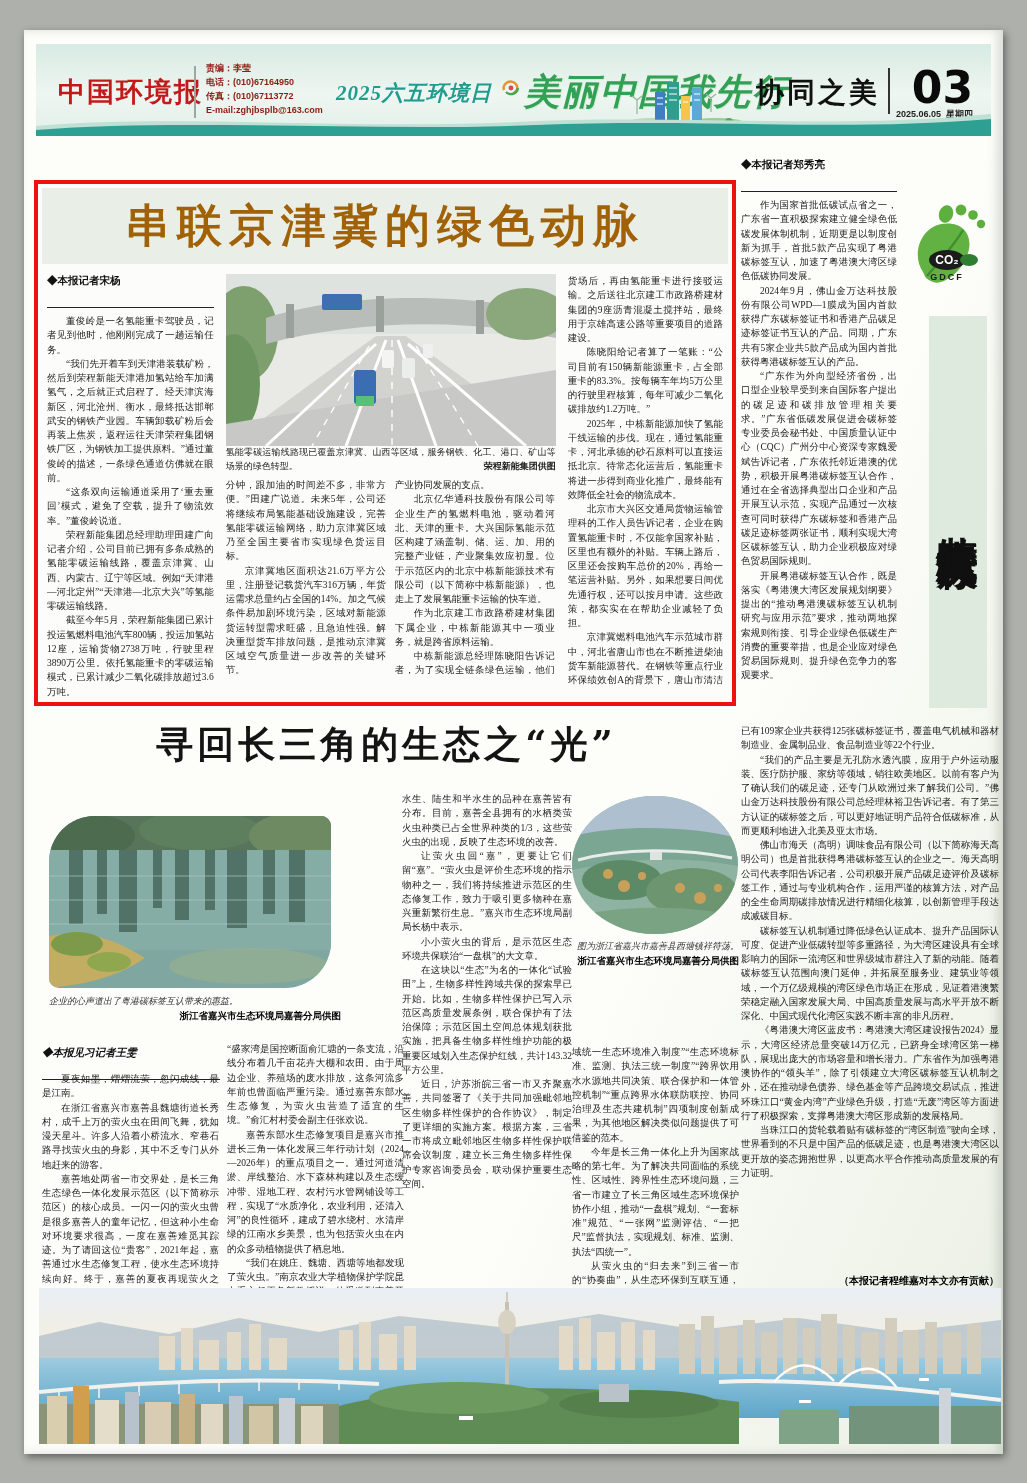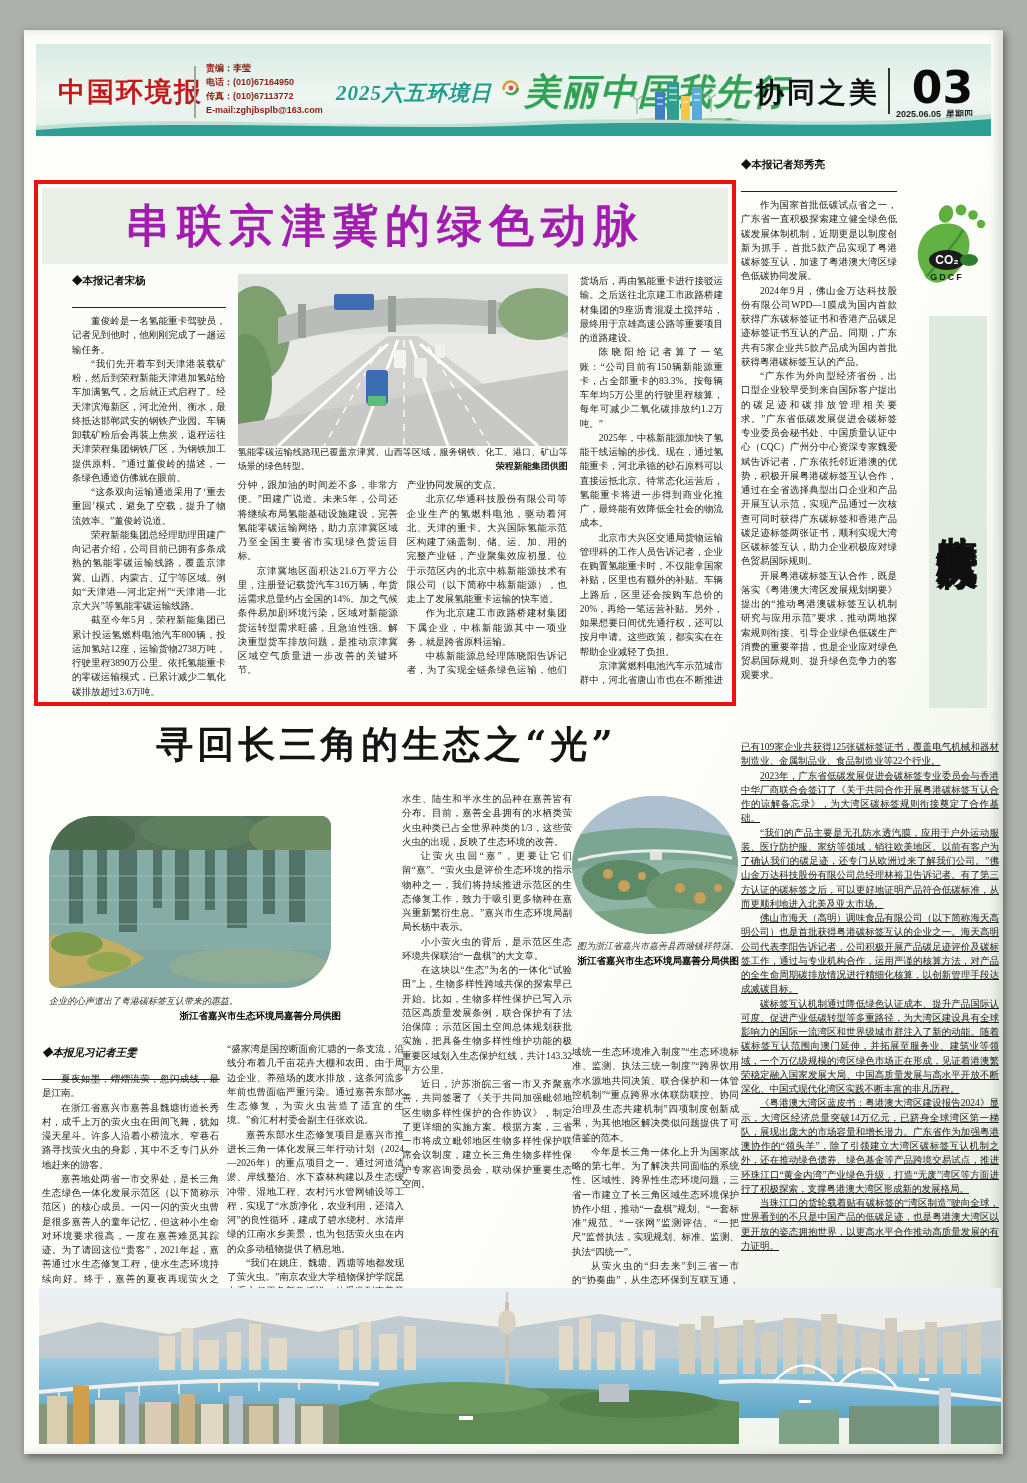--- a/index.html
+++ b/index.html
@@ -67,45 +67,45 @@
   
   .red-box{
     position:absolute;left:10px;top:150px;width:694px;height:518px;
     border:4px solid #ec1210;background:#fcfdfb;
   }
   .h1-strip{
     height:76px;margin:4px 4px 0 4px;background:#e9efe6;
     display:flex;align-items:center;justify-content:center;
   }
   .h1-strip .h1{
-    font-size:45px;font-weight:900;color:#a21caf;letter-spacing:7px;
+    font-size:45px;font-weight:900;color:#a16207;letter-spacing:7px;
     font-family:Liberation Sans, sans-serif;
   }
-  .hy-body{display:flex;gap:12px;padding:10px 9px 0 9px;margin-left:25px;}
+  .hy-body{display:flex;gap:12px;padding:10px 9px 0 9px;}
   .hy-c1{width:176px;height:412px;}
   .hy-mid{width:330px;}
   .hy-photo{width:330px;height:172px;}
   .hy-subcols{display:flex;gap:9px;margin-top:5px;}
   .hy-subcols .col{width:160px;height:196px;}
   .hy-c4{width:164px;height:412px;}
   
   .bay{
     position:absolute;left:717px;top:128px;width:258px;height:1128px;overflow:hidden;
   }
   .bay-row{display:flex;margin-top:2px;}
   .bay-narrow{width:156px;height:520px;}
   .bay-right{width:100px;margin-left:2px;display:flex;flex-direction:column;align-items:flex-end;}
   .bay-logo{width:92px;height:102px;margin-right:2px;}
   .vhead{
     writing-mode:vertical-rl;text-orientation:upright;
     background:#dfeadf;width:58px;height:392px;margin-top:16px;margin-right:12px;
     font-size:41px;font-weight:900;color:#101010;font-family:"DejaVu Serif",serif;
     display:flex;align-items:center;justify-content:center;letter-spacing:2px;
   }
-  .bay-wide{width:258px;height:548px;margin-top:22px;text-decoration:underline;}
+  .bay-wide{width:258px;height:548px;margin-top:6px;}
   .bay-credit{font-size:10px;font-weight:bold;text-align:right;margin-top:2px;font-family:"Liberation Sans",sans-serif;}
   
   .delta{position:absolute;left:10px;top:676px;width:705px;height:596px;}
   .delta-h1{
     text-align:center;font-size:37px;font-weight:900;color:#141414;letter-spacing:4px;
     font-family:"DejaVu Serif",serif;margin-top:14px;
   }
   .d-photo-l{position:absolute;left:15px;top:110px;width:282px;height:172px;border-radius:46px 10px 46px 10px;overflow:hidden;}
   .d-cap-l{position:absolute;left:15px;top:288px;width:292px;font-size:9px;line-height:1.6;}
   .d-cap-l .c1{font-style:italic;color:#333;}
@@ -286,21 +286,20 @@
             <text x="42" y="66" font-size="12" font-weight="bold" fill="#ffffff" text-anchor="middle" font-family="Liberation Sans, sans-serif">CO₂</text>
             <ellipse cx="64" cy="62" rx="9" ry="6" fill="#2f7d2f"></ellipse>
             <text x="42" y="82" font-size="9" font-weight="bold" fill="#1c1c1c" text-anchor="middle" letter-spacing="2" font-family="Liberation Sans, sans-serif">GDCF</text>
           </svg>
         </div>
         <div class="vhead">共铸大湾区低碳标尺</div>
       </div>
     </div>
     <div class="bay-wide col">
         <p class="cont">已有109家企业共获得125张碳标签证书，覆盖电气机械和器材制造业、金属制品业、食品制造业等22个行业。</p>
-        <p>2023年，广东省低碳发展促进会碳标签专业委员会与香港中华厂商联合会签订了《关于共同合作开展粤港碳标签互认合作的谅解备忘录》，为大湾区碳标签规则衔接奠定了合作基础。</p>
         <p>“我们的产品主要是无孔防水透汽膜，应用于户外运动服装、医疗防护服、家纺等领域，销往欧美地区。以前有客户为了确认我们的碳足迹，还专门从欧洲过来了解我们公司。”佛山金万达科技股份有限公司总经理林裕卫告诉记者。有了第三方认证的碳标签之后，可以更好地证明产品符合低碳标准，从而更顺利地进入北美及亚太市场。</p>
         <p>佛山市海天（高明）调味食品有限公司（以下简称海天高明公司）也是首批获得粤港碳标签互认的企业之一。海天高明公司代表李阳告诉记者，公司积极开展产品碳足迹评价及碳标签工作，通过与专业机构合作，运用严谨的核算方法，对产品的全生命周期碳排放情况进行精细化核算，以创新管理手段达成减碳目标。</p>
         <p>碳标签互认机制通过降低绿色认证成本、提升产品国际认可度、促进产业低碳转型等多重路径，为大湾区建设具有全球影响力的国际一流湾区和世界级城市群注入了新的动能。随着碳标签互认范围向澳门延伸，并拓展至服务业、建筑业等领域，一个万亿级规模的湾区绿色市场正在形成，见证着港澳繁荣稳定融入国家发展大局、中国高质量发展与高水平开放不断深化、中国式现代化湾区实践不断丰富的非凡历程。</p>
         <p>《粤港澳大湾区蓝皮书：粤港澳大湾区建设报告2024》显示，大湾区经济总量突破14万亿元，已跻身全球湾区第一梯队，展现出庞大的市场容量和增长潜力。广东省作为加强粤港澳协作的“领头羊”，除了引领建立大湾区碳标签互认机制之外，还在推动绿色债券、绿色基金等产品跨境交易试点，推进环珠江口“黄金内湾”产业绿色升级，打造“无废”湾区等方面进行了积极探索，支撑粤港澳大湾区形成新的发展格局。</p>
         <p>当珠江口的货轮载着贴有碳标签的“湾区制造”驶向全球，世界看到的不只是中国产品的低碳足迹，也是粤港澳大湾区以更开放的姿态拥抱世界，以更高水平合作推动高质量发展的有力证明。</p>
       </div>
     <div class="bay-credit">（本报记者程维嘉对本文亦有贡献）</div>
   </div>
 
   <div class="delta">

